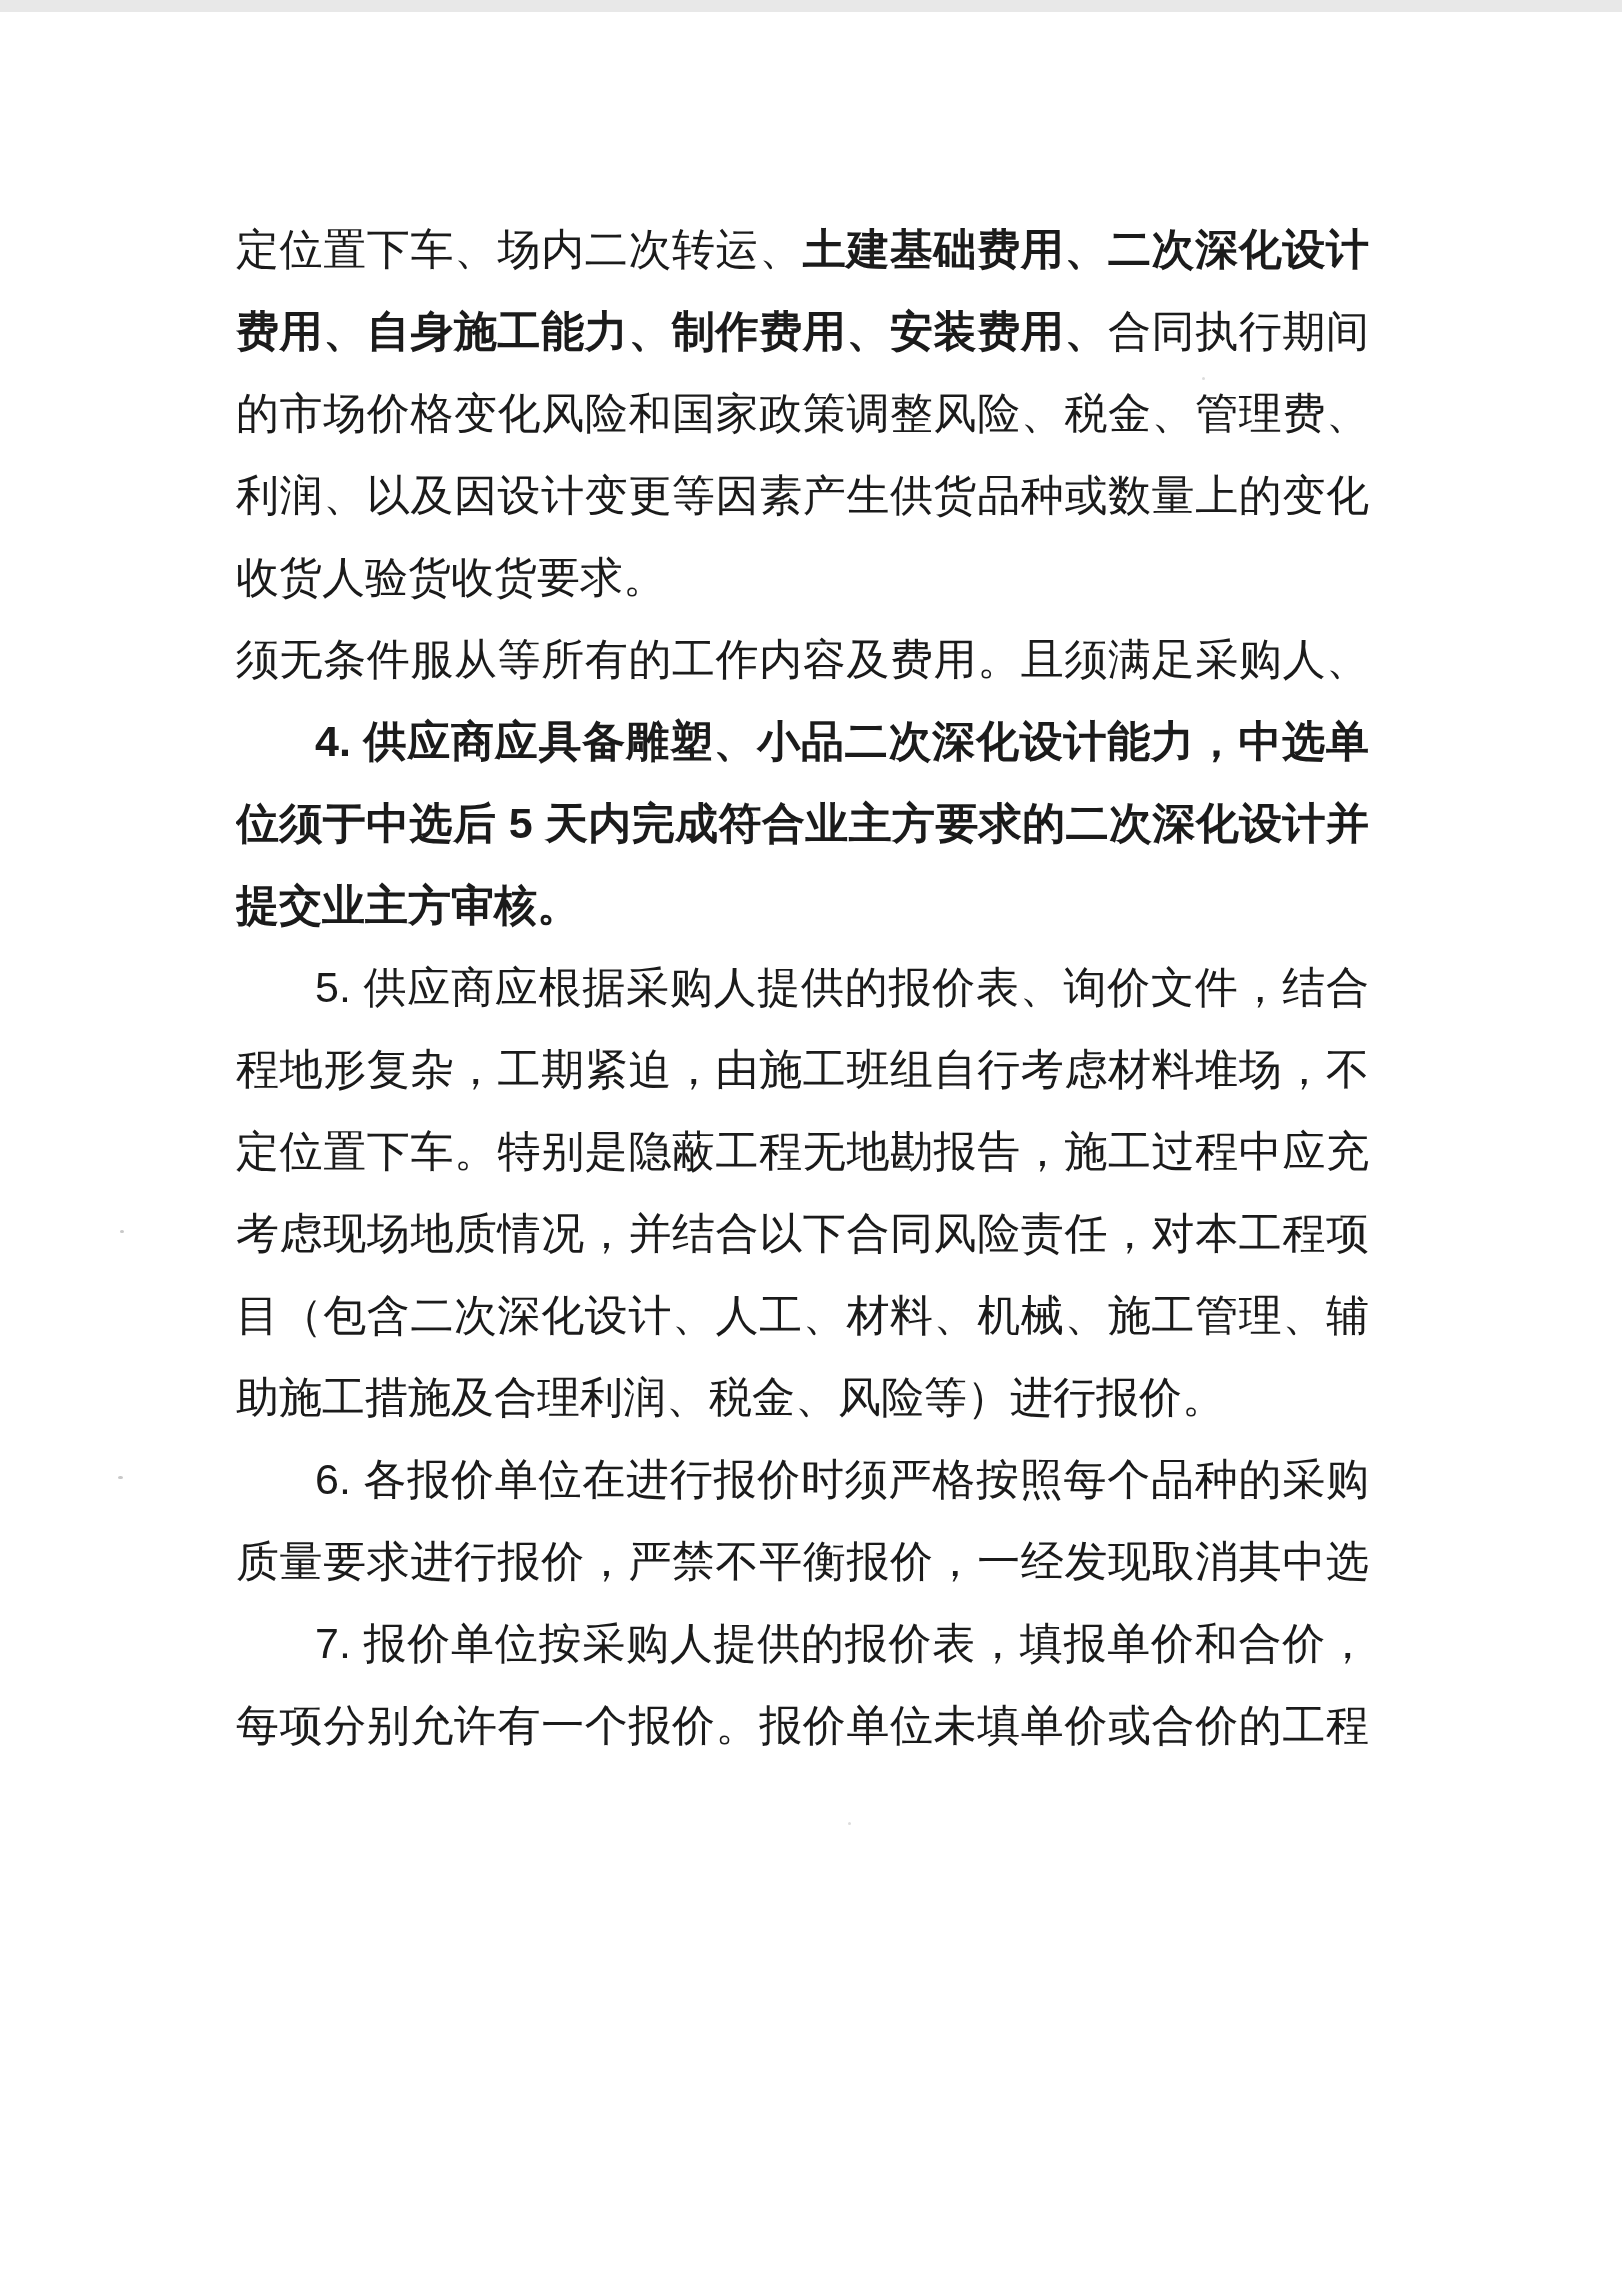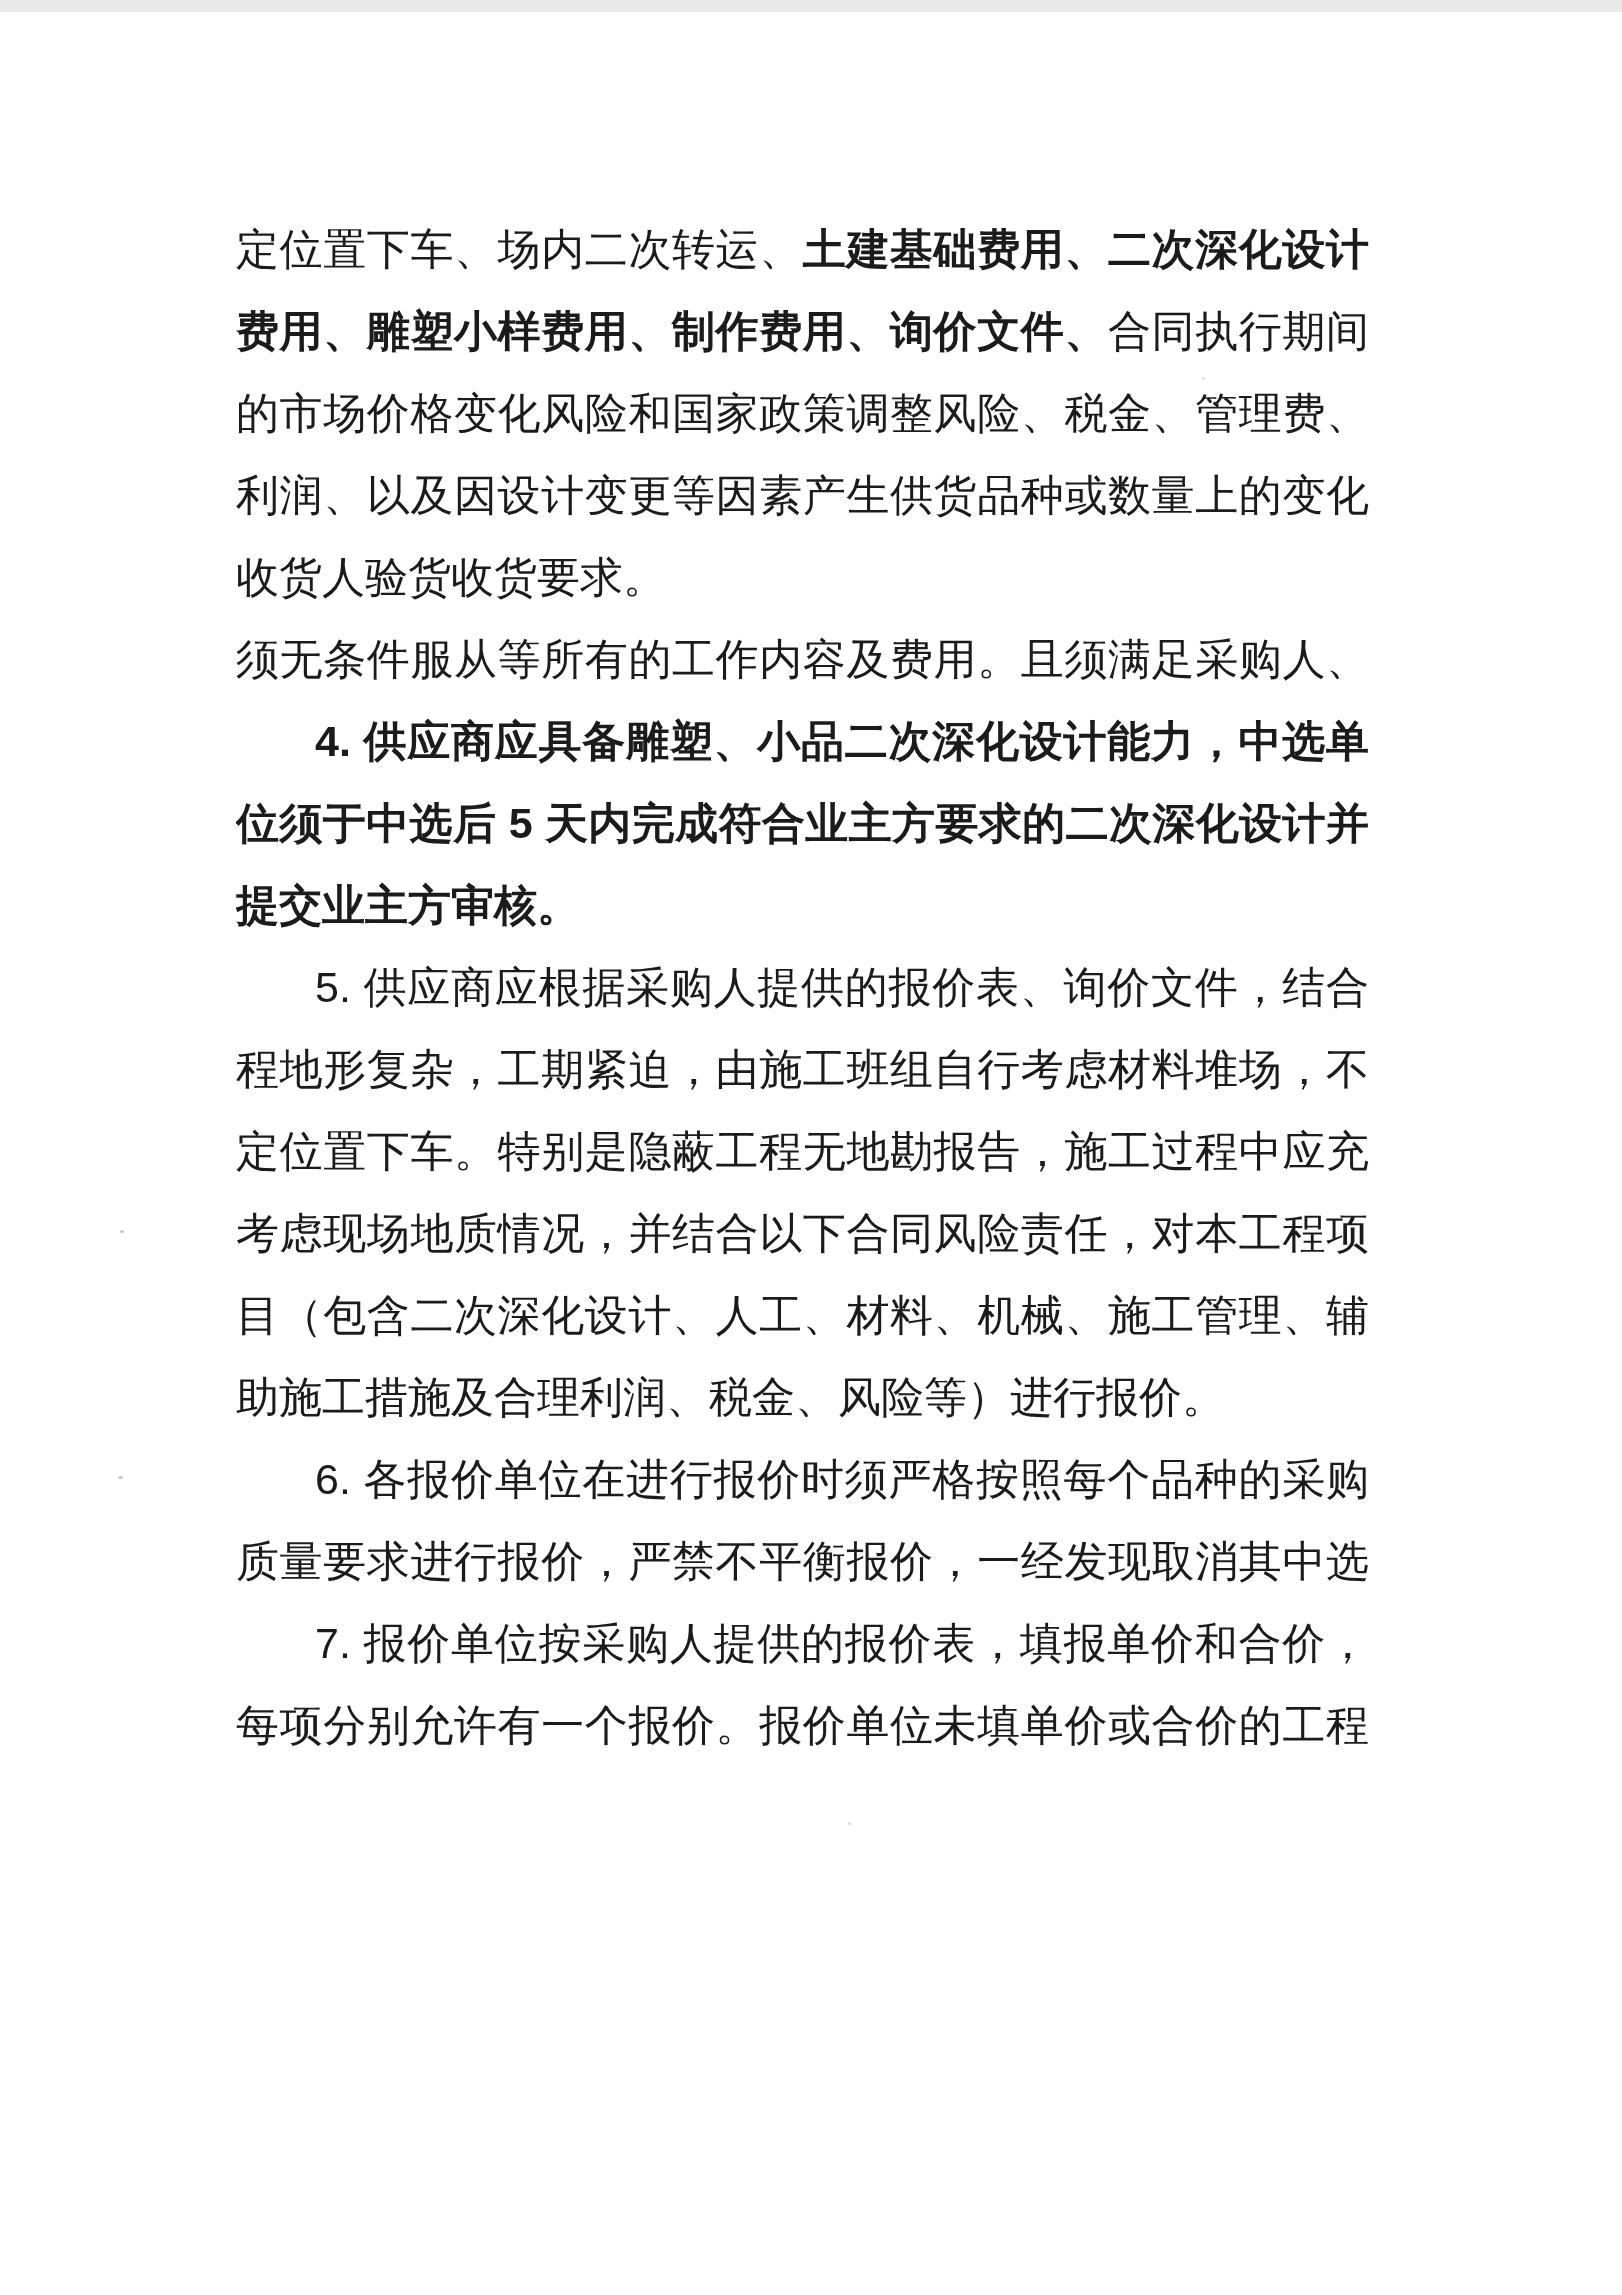--- a/index.html
+++ b/index.html
@@ -55,21 +55,21 @@
 </style>
 </head>
 <body>
 
 <div class="page">
 
   <div class="text-block">
 
     <div class="ln jf"><span class="r">定位置下车、场内二次转运、</span><span class="b">土建基础费用、二次深化设计</span></div>
 
-    <div class="ln jf"><span class="b">费用、雕塑小样费用、制作费用、询价文件、</span><span class="r">合同执行期间</span></div>
+    <div class="ln jf"><span class="b">费用、自身施工能力、制作费用、安装费用、</span><span class="r">合同执行期间</span></div>
 
     <div class="ln jf"><span class="r">的市场价格变化风险和国家政策调整风险、税金、管理费、</span></div>
 
     <div class="ln jf"><span class="r">利润、以及因设计变更等因素产生供货品种或数量上的变化</span></div>
 
     <div class="ln"><span class="r">收货人验货收货要求。</span></div>
 
     <div class="ln jf"><span class="r">须无条件服从等所有的工作内容及费用。且须满足采购人、</span></div>
 
     <div class="ln jf ind"><span class="b">4. 供应商应具备雕塑、小品二次深化设计能力，中选单</span></div>

